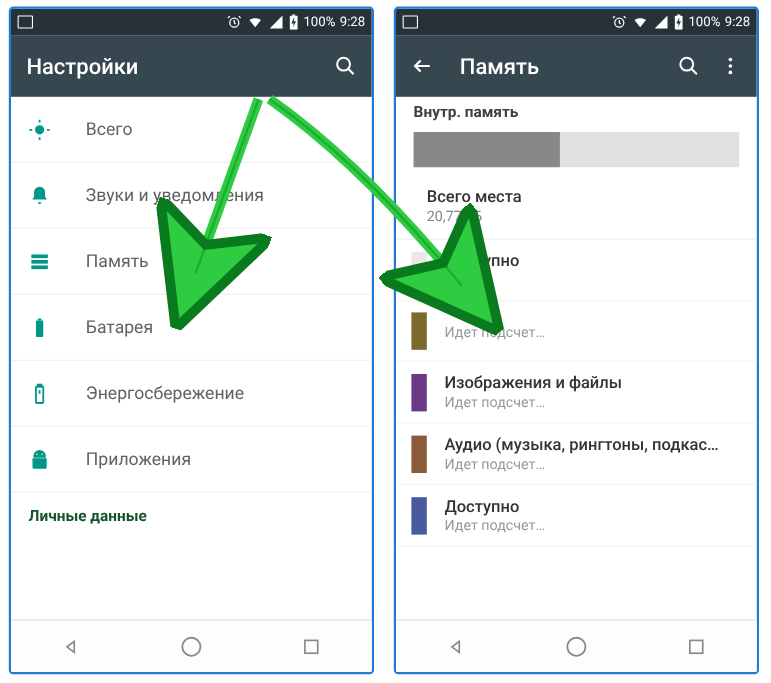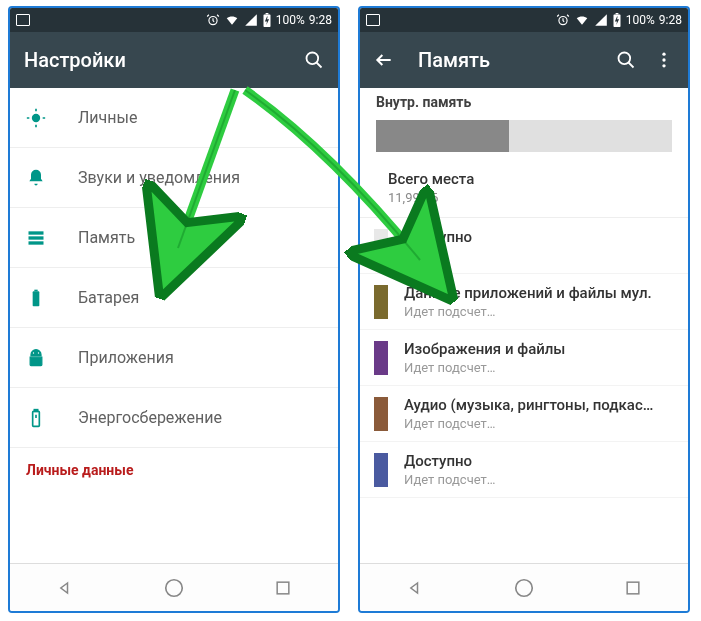--- a/index.html
+++ b/index.html
@@ -66,21 +66,21 @@
     border-bottom: 1px solid #eee;
   }
   .list-item .item-icon {
     width: 40px; display:flex; align-items:center; justify-content:flex-start;
   }
   .list-item .item-label {
     font-size: 16px; color: #616161;
     margin-left: 12px;
   }
   .section-header {
-    color: #b91c1c; font-size: 14px; font-weight: 700;
+    color: #14532d; font-size: 14px; font-weight: 700;
     padding: 14px 16px 6px;
   }
 
   
   .mem-header {
     color: #404040; font-size: 14px; font-weight: 700;
     padding: 6px 16px 10px;
   }
   .usage-bar {
     margin: 0 16px 14px; height: 32px; background: #e0e0e0;
@@ -168,21 +168,21 @@
   </div>
 
   <div class="content">
     <div class="list-item">
       <span class="item-icon">
         <svg width="20" height="20" viewBox="0 0 24 24" fill="#009688">
             <circle cx="12" cy="12" r="5"></circle>
             <path d="M12 1v3M12 20v3M1 12h3M20 12h3" stroke="#009688" stroke-width="2"></path>
           </svg>
       </span>
-      <span class="item-label">Личные</span>
+      <span class="item-label">Всего</span>
     </div>
     <div class="list-item">
       <span class="item-icon">
         <svg width="20" height="20" viewBox="0 0 24 24" fill="#009688">
             <path d="M12 2a6 6 0 00-6 6v5l-2 3h16l-2-3V8a6 6 0 00-6-6zM10 19a2 2 0 104 0"></path>
           </svg>
       </span>
       <span class="item-label">Звуки и уведомления</span>
     </div>
     <div class="list-item">
@@ -196,40 +196,40 @@
       <span class="item-label">Память</span>
     </div>
     <div class="list-item">
       <span class="item-icon">
         <svg width="20" height="20" viewBox="0 0 24 24" fill="#009688">
             <rect x="8" y="4" width="8" height="18" rx="1"></rect>
             <rect x="10" y="2" width="4" height="2"></rect>
           </svg>
       </span>
       <span class="item-label">Батарея</span>
-    </div>
-    <div class="list-item">
-      <span class="item-icon">
-        <svg width="20" height="20" viewBox="0 0 24 24" fill="#009688">
-            <path d="M6 8a6 6 0 0112 0v1H6V8zm-1 3h14v9a1 1 0 01-1 1H6a1 1 0 01-1-1v-9zM8 3l1.5 2M16 3l-1.5 2" stroke="#009688" stroke-width="1.5"></path>
-            <circle cx="9" cy="6" r="0.8" fill="#fff"></circle>
-            <circle cx="15" cy="6" r="0.8" fill="#fff"></circle>
-          </svg>
-      </span>
-      <span class="item-label">Приложения</span>
     </div>
     <div class="list-item">
       <span class="item-icon">
         <svg width="20" height="20" viewBox="0 0 24 24" fill="none" stroke="#009688" stroke-width="2">
             <rect x="8" y="4" width="8" height="18" rx="1"></rect>
             <rect x="10" y="2" width="4" height="2"></rect>
             <path d="M12 8v4"></path>
           </svg>
       </span>
       <span class="item-label">Энергосбережение</span>
+    </div>
+    <div class="list-item">
+      <span class="item-icon">
+        <svg width="20" height="20" viewBox="0 0 24 24" fill="#009688">
+            <path d="M6 8a6 6 0 0112 0v1H6V8zm-1 3h14v9a1 1 0 01-1 1H6a1 1 0 01-1-1v-9zM8 3l1.5 2M16 3l-1.5 2" stroke="#009688" stroke-width="1.5"></path>
+            <circle cx="9" cy="6" r="0.8" fill="#fff"></circle>
+            <circle cx="15" cy="6" r="0.8" fill="#fff"></circle>
+          </svg>
+      </span>
+      <span class="item-label">Приложения</span>
     </div>
     <div class="section-header">Личные данные</div>
   </div>
 
   <div class="nav-bar">
     <span class="nb">
       <svg width="20" height="20" viewBox="0 0 24 24" fill="none" stroke="#888" stroke-width="1.8">
           <path d="M15 6l-8 6 8 6V6z"></path>
         </svg>
     </span>
@@ -305,34 +305,33 @@
     </div>
   </div>
 
   <div class="content">
     <div class="mem-header">Внутр. память</div>
     <div class="usage-bar">
       <div class="usage-used" id="usage-used" style="width: 45%;"></div>
     </div>
     <div class="mem-total">
       <div class="t">Всего места</div>
-      <div class="v">11,99 ГБ</div>
+      <div class="v">20,77 ГБ</div>
     </div>
 
     <div class="mem-row">
       <div class="swatch" id="sw0" style="background: rgb(232, 232, 232);"></div>
       <div class="tx">
         <div class="t">Доступно</div>
         <div class="v">7,30 ГБ</div>
       </div>
     </div>
     <div class="mem-row">
       <div class="swatch" id="sw1" style="background: rgb(122, 106, 46);"></div>
       <div class="tx">
-        <div class="t">Данные приложений и файлы мул.</div>
         <div class="v">Идет подсчет…</div>
       </div>
     </div>
     <div class="mem-row">
       <div class="swatch" id="sw2" style="background: rgb(106, 58, 136);"></div>
       <div class="tx">
         <div class="t">Изображения и файлы</div>
         <div class="v">Идет подсчет…</div>
       </div>
     </div>

